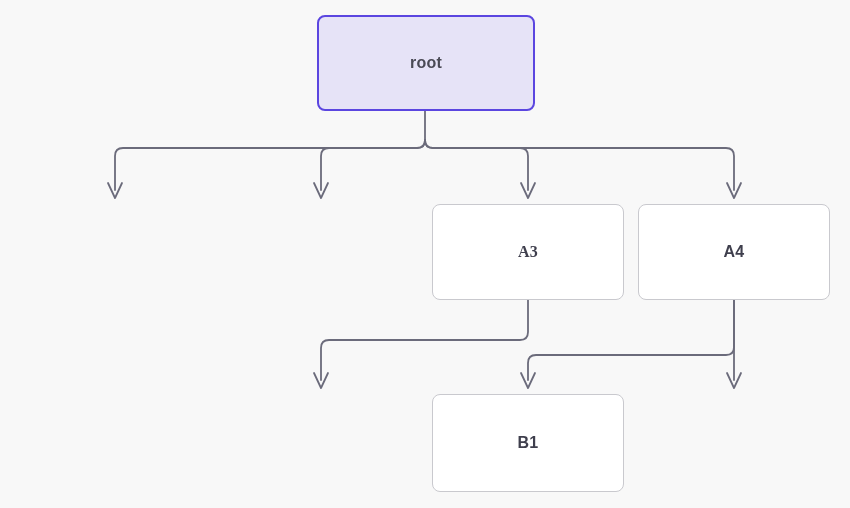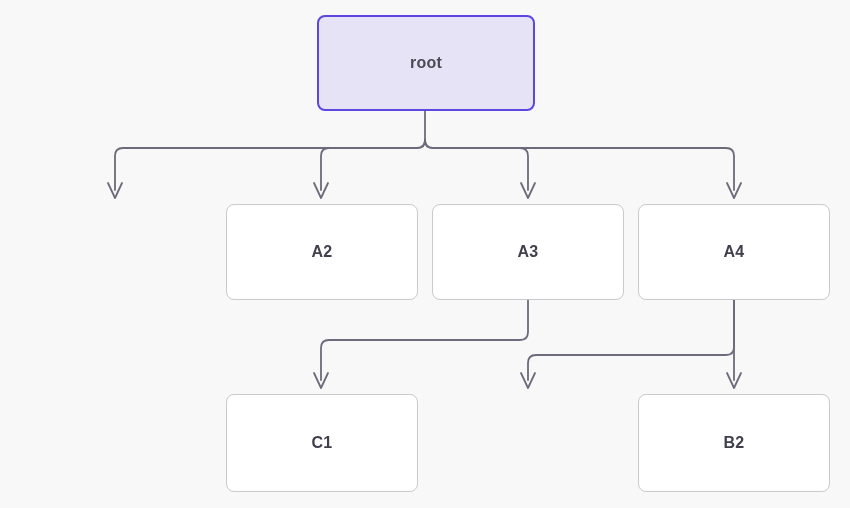--- a/index.html
+++ b/index.html
@@ -97,34 +97,28 @@
 
     <path class="edge-path" d="M 734 300 L 734 380" style="stroke: rgb(107, 107, 123);"></path>
     <path class="edge-arrowhead" d="M 727 373 L 734 388 L 741 373" style="stroke: rgb(107, 107, 123);"></path>
   </svg>
 
   <div class="node root-node" style="left: 317px; top: 15px; width: 218px; height: 96px; background: rgb(230, 227, 247); border-color: rgb(91, 70, 224);">
     <span class="node-label" style="color: rgb(74, 74, 85);">root</span>
   </div>
 
 
-  <div class="node" style="left: 226px; top: 204px; width: 192px; height: 96px; background: rgb(255, 255, 255); border-color: rgb(201, 201, 206);">
-    <span class="node-label" style="color: rgb(63, 63, 77);">A2</span>
-  </div>
 
-  <div class="node" style="left: 432px; top: 204px; width: 192px; height: 96px; background: rgb(255, 255, 255); border-color: rgb(201, 201, 206);">
+  <div class="node" style="left: 432px; top: 204px; width: 192px; height: 96px; background: rgb(255, 255, 255); border-color: rgb(201, 201, 206); font-family: Liberation Serif, serif;">
     <span class="node-label" style="color: rgb(63, 63, 77);">A3</span>
   </div>
 
   <div class="node" style="left: 638px; top: 204px; width: 192px; height: 96px; background: rgb(255, 255, 255); border-color: rgb(201, 201, 206);">
     <span class="node-label" style="color: rgb(63, 63, 77); text-align: right;">A4</span>
   </div>
 
-  <div class="node" style="left: 226px; top: 394px; width: 192px; height: 98px; background: rgb(255, 255, 255); border-color: rgb(201, 201, 206);">
-    <span class="node-label" style="color: rgb(63, 63, 77);">C1</span>
+
+  <div class="node" style="left: 432px; top: 394px; width: 192px; height: 98px; background: rgb(255, 255, 255); border-color: rgb(201, 201, 206);">
+    <span class="node-label" style="color: rgb(63, 63, 77);">B1</span>
   </div>
 
-
-  <div class="node" style="left: 638px; top: 394px; width: 192px; height: 98px; background: rgb(255, 255, 255); border-color: rgb(201, 201, 206);">
-    <span class="node-label" style="color: rgb(63, 63, 77);">B2</span>
-  </div>
 
 </div>
 
 </body></html>

